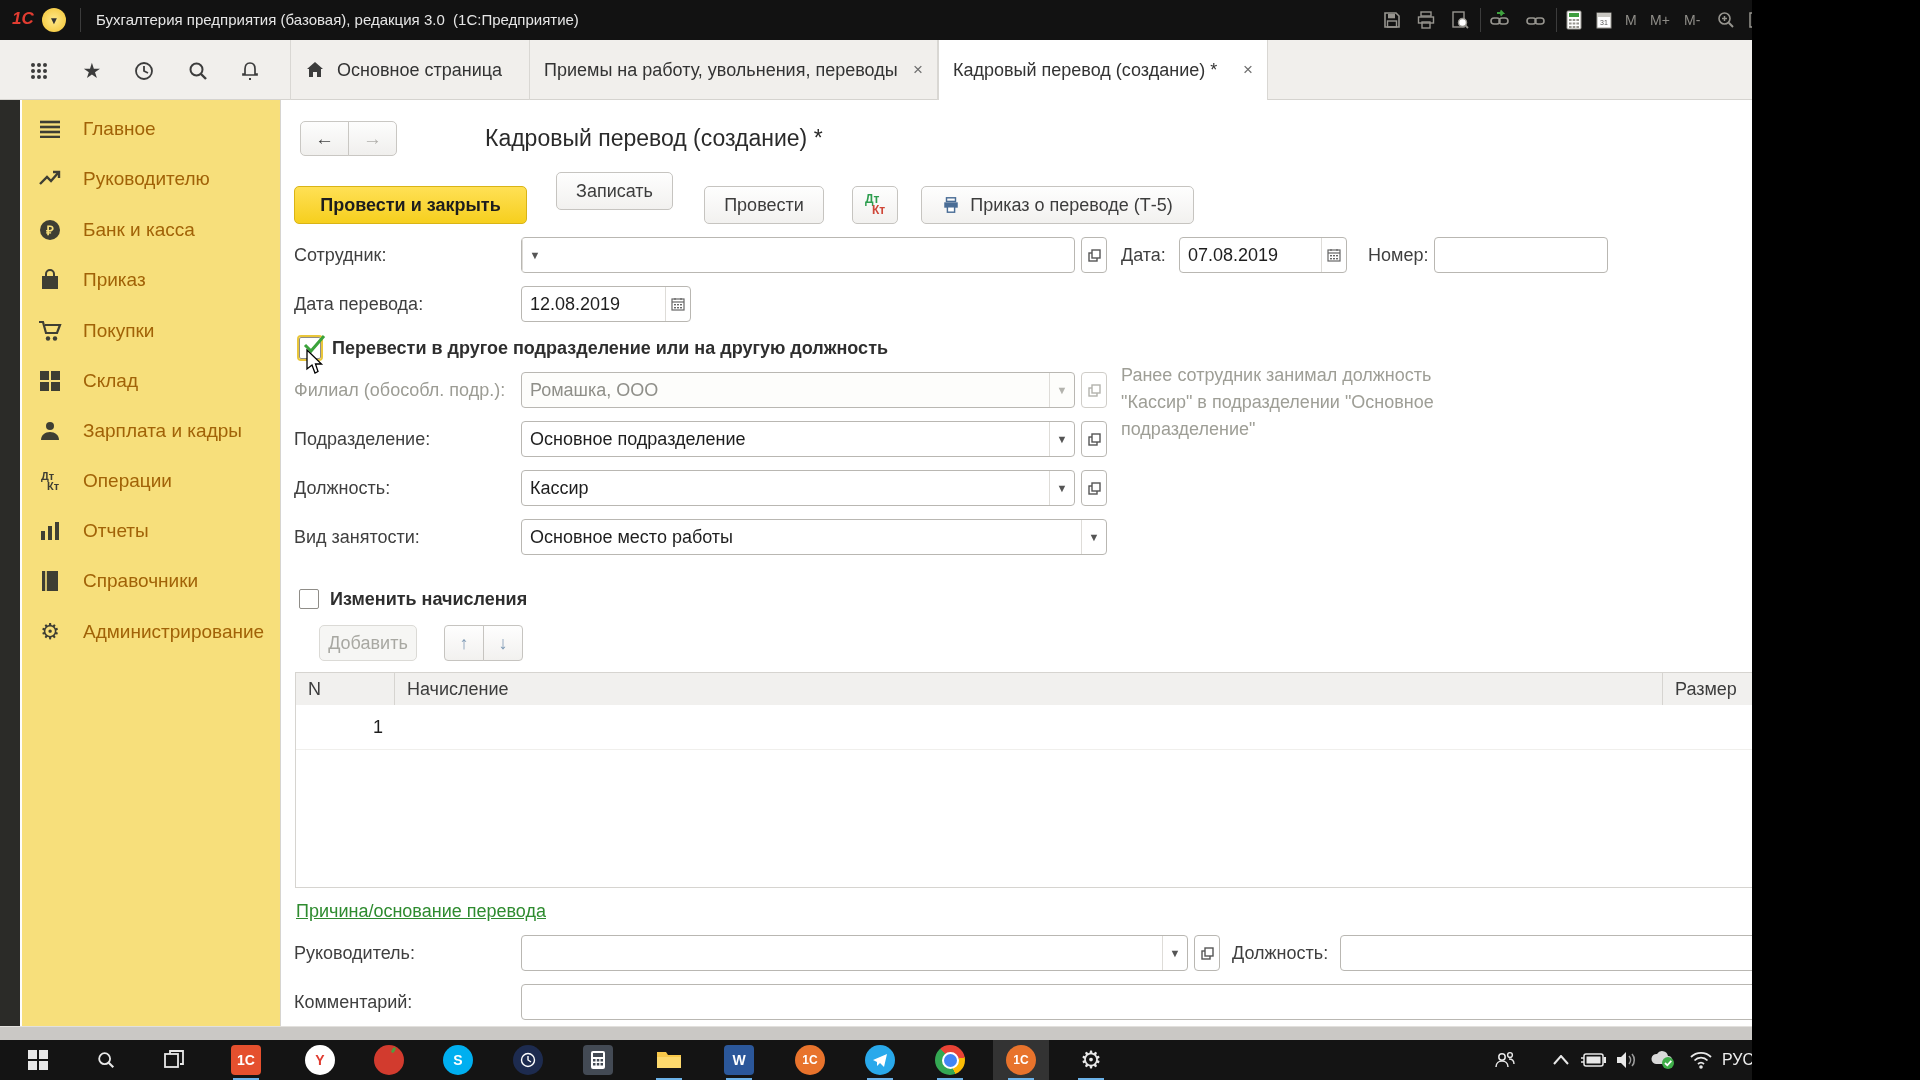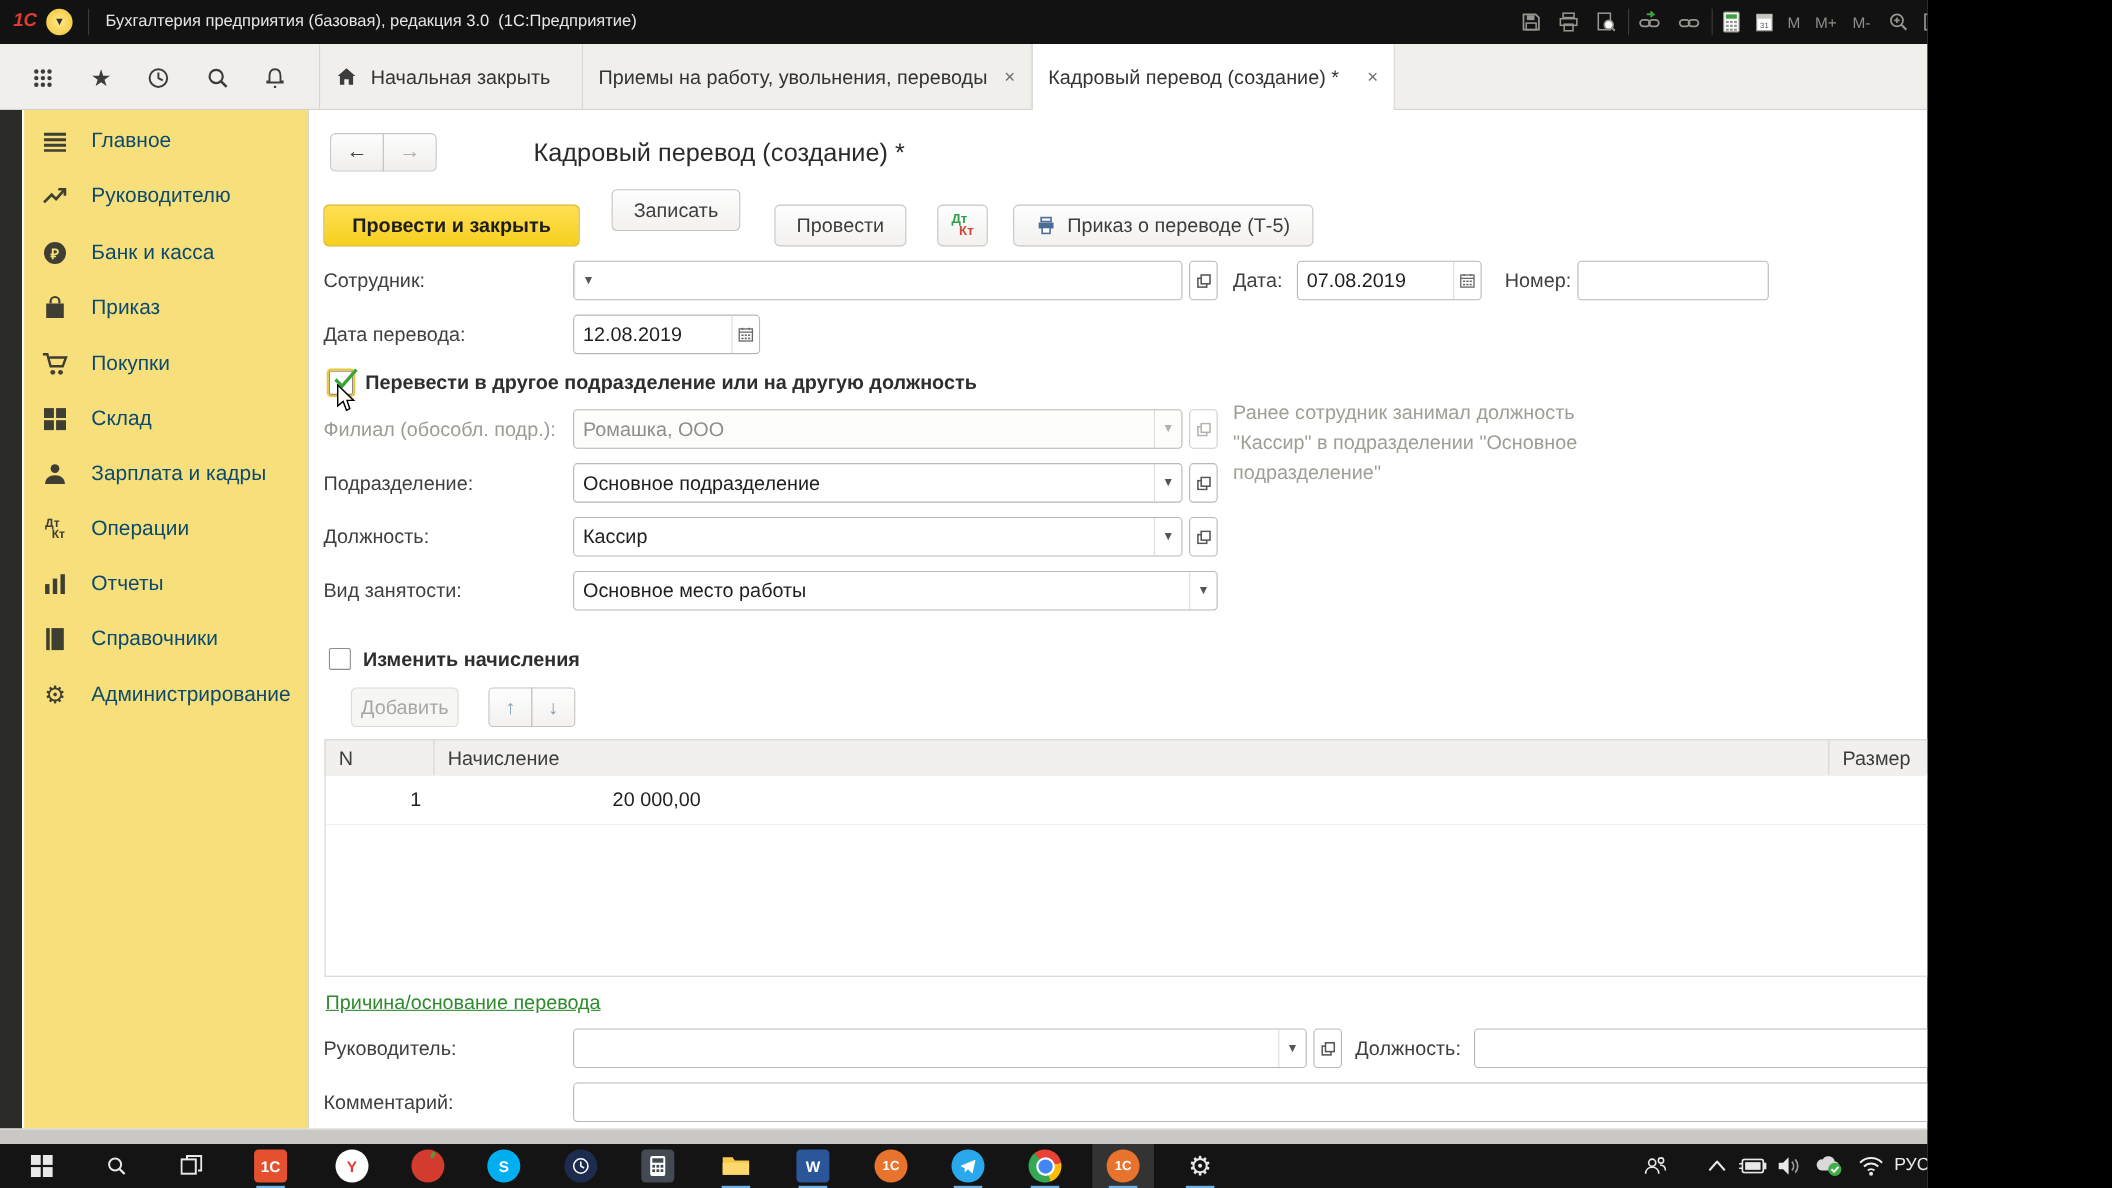--- a/index.html
+++ b/index.html
@@ -21,21 +21,21 @@
   .bar-ic{position:absolute;top:19px;width:24px;height:24px;color:#3c3c3c;display:flex;align-items:center;justify-content:center;font-size:21px;}
   .tab{position:absolute;top:0;height:60px;display:flex;align-items:center;font-size:18px;color:#333;
        box-sizing:border-box;border-right:1px solid #d9d7d3;padding:0 14px;gap:12px;}
   .tab .x{color:#6e6e6e;font-size:17px;margin-left:auto;}
   #tab-active{background:#fff;border-left:1px solid #d9d7d3;}
   
   #leftstrip{position:absolute;left:0;top:100px;width:20px;height:926px;background:#2b2b28;}
   #sidebar{position:absolute;left:20px;top:100px;width:260px;height:926px;background:#f7df7b;border-left:2px solid #fdfdfd;box-sizing:border-box;}
   .side-item{position:absolute;left:20px;width:258px;height:50px;display:flex;align-items:center;padding-left:17px;box-sizing:border-box;gap:20px;}
   .sic{width:26px;height:26px;color:#3e3e33;display:flex;align-items:center;justify-content:center;flex:none;font-size:22px;}
-  .side-item span.t{font-size:19px;color:#0c4a6e;}
+  .side-item span.t{font-size:19px;color:#a16207;}
   .dtkt-mini{font-size:11px;font-weight:bold;line-height:10px;color:#3e3e33;}
   
   #main{position:absolute;left:280px;top:100px;width:1640px;height:926px;background:#fff;border-left:1px solid #d6d4d0;box-sizing:border-box;}
   .navbtn{position:absolute;top:121px;width:49px;height:35px;background:linear-gradient(#fdfdfd,#f0efed);
           border:1px solid #c9c7c3;box-sizing:border-box;display:flex;align-items:center;justify-content:center;font-size:19px;}
   #formtitle{position:absolute;left:485px;top:121px;height:35px;line-height:35px;font-size:23px;color:#2a2a2a;}
   #form-close{position:absolute;left:1896px;top:122px;font-size:21px;color:#8a8a8a;}
   .btn{position:absolute;height:38px;box-sizing:border-box;border:1px solid #c6c4c0;border-radius:5px;
        background:linear-gradient(#fefefe,#f2f1ef);display:flex;align-items:center;justify-content:center;
        font-size:18px;color:#3d3d3d;padding:0 14px;gap:10px;}
@@ -224,21 +224,21 @@
           <line x1="11" y1="18" x2="11" y2="20" stroke="currentColor" stroke-width="2"></line>
         </svg>
     </div>
 
     <div class="tab" style="left:290px;width:240px;border-left:1px solid #d9d7d3">
       <span>
         <svg width="20" height="20" viewBox="0 0 20 20" fill="#3c3c3c">
             <path d="M10 2 L18 9 H16 V17 H12 V12 H8 V17 H4 V9 H2 Z"></path>
           </svg>
       </span>
-      <span>Начальная закрыть</span>
+      <span>Основное страница</span>
     </div>
     <div class="tab" style="left:530px;width:408px">
       <span>Приемы на работу, увольнения, переводы</span>
       <span class="x">×</span>
     </div>
     <div class="tab" id="tab-active" style="left:938px;width:330px">
       <span>Кадровый перевод (создание) *</span>
       <span class="x">×</span>
     </div>
   </div>
@@ -498,21 +498,20 @@
   </div>
 
   <div id="tblhead">
     <div class="tc-n">N</div>
     <div class="tc-name">Начисление</div>
     <div class="tc-size">Размер</div>
   </div>
   <div id="tblbody">
     <div class="trow">
       <div class="tc-n">1</div>
-      <div class="tc-size">20 000,00</div>
     </div>
   </div>
 
   <a id="reason">Причина/основание перевода</a>
 
   <div class="lbl" style="left:294px;top:935px">Руководитель:</div>
   <div class="fgroup" style="left:521px;top:935px;width:667px">
     <input class="val" readonly="" style="">
     <span class="dd">▼</span>
   </div>

